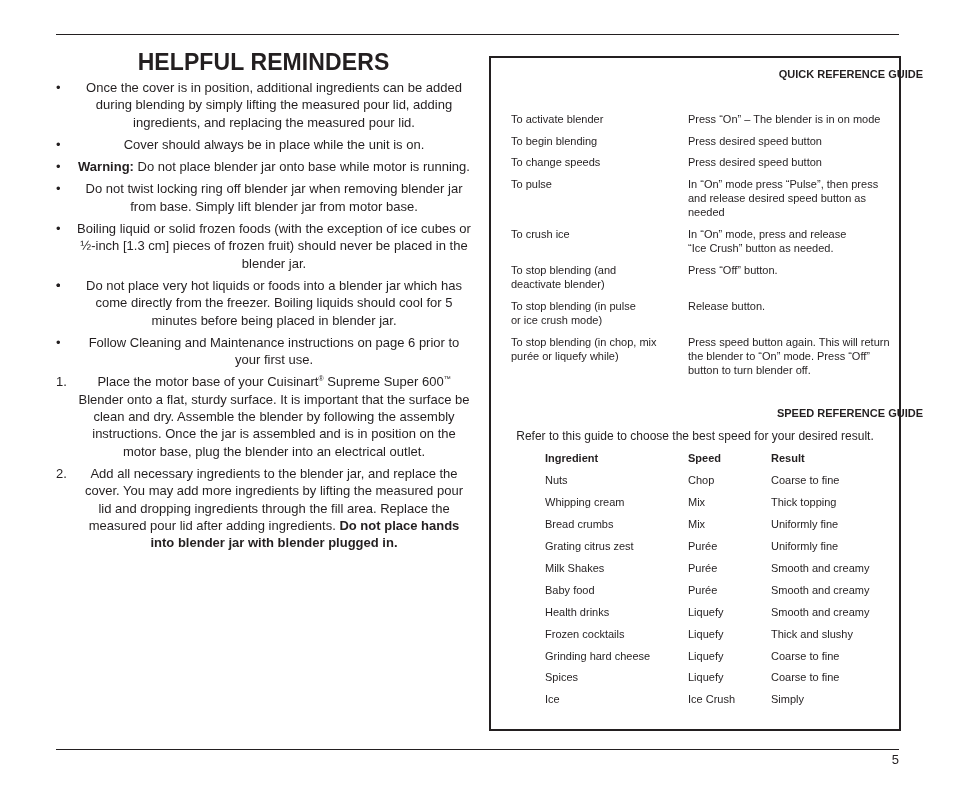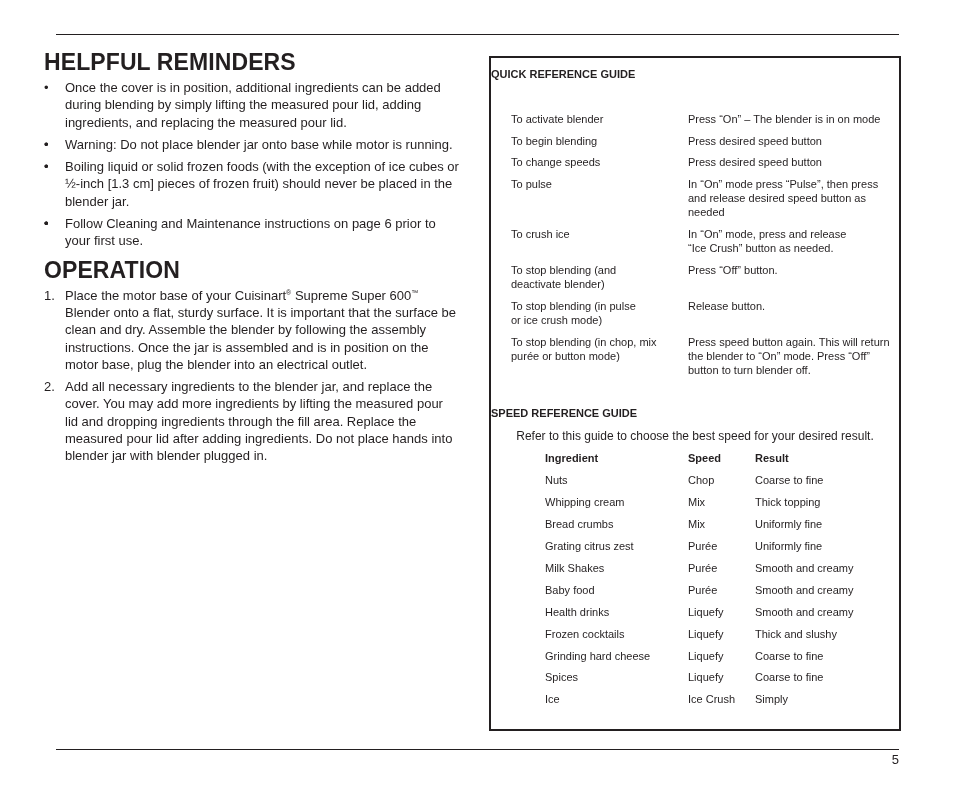--- a/index.html
+++ b/index.html
@@ -3,76 +3,75 @@
   <meta charset="utf-8">
   <style>
     html, body { margin: 0; padding: 0; background: #ffffff; }
     body {
       width: 954px; height: 786px; position: relative; overflow: hidden;
       font-family: "Liberation Sans", sans-serif; color: #231f20;
     }
     .rule { position: absolute; left: 56px; width: 843px; height: 1px; background: #231f20; }
     .rule.top { top: 34px; }
     .rule.bottom { top: 749px; }
-    .left-col { position: absolute; left: 44px; top: 48px; width: 415px; }
+    .left-col { position: absolute; left: 56px; top: 48px; width: 415px; text-align: center; }
     h1 {
       font-size: 23px; font-weight: bold; margin: 0 0 3px 0; letter-spacing: 0.1px; line-height: 28px;
     }
     h1.op { margin-top: 6px; }
     ul.bullets { list-style: none; margin: 0; padding: 0; }
     ul.bullets li {
       position: relative; padding-left: 21px; font-size: 13px; line-height: 17.3px; margin-bottom: 5px;
     }
     ul.bullets li .dot { position: absolute; left: 0; top: 0; }
     ol.steps { list-style: none; margin: 0; padding: 0; }
     ol.steps li {
       position: relative; padding-left: 21px; font-size: 13px; line-height: 17.3px; margin-bottom: 5px;
     }
     ol.steps li .num { position: absolute; left: 0; top: 0; }
     p.note { font-size: 13px; line-height: 17.3px; margin: 0; }
-    b { font-weight: normal; }
+    b { font-weight: bold; }
     sup { font-size: 7px; vertical-align: 5px; line-height: 0; }
 
     .box {
       position: absolute; left: 489px; top: 56px; width: 408px; height: 671px;
       border: 2px solid #231f20;
     }
     .box .title {
-      position: absolute; left: 0; width: 100%; text-align: left; font-size: 11px; font-weight: bold;
+      position: absolute; left: 0; width: 100%; text-align: right; font-size: 11px; font-weight: bold; padding-left: 24px;
     }
     .qr-row { position: absolute; left: 20px; width: 390px; font-size: 11px; line-height: 14px; }
     .qr-row .a { position: absolute; left: 0; width: 170px; }
     .qr-row .b { position: absolute; left: 177px; width: 215px; }
     .sub { position: absolute; left: 0; width: 100%; text-align: center; font-size: 12px; }
     .sp-row { position: absolute; left: 20px; width: 390px; font-size: 11px; line-height: 14px; }
     .sp-row .c1 { position: absolute; left: 0; margin-left: 34px; }
     .sp-row .c2 { position: absolute; left: 177px; }
-    .sp-row .c3 { position: absolute; left: 244px; }
+    .sp-row .c3 { position: absolute; left: 260px; }
     .sp-row.head { font-weight: bold; }
     .page-num { position: absolute; right: 55px; top: 752px; font-size: 13px; }
   </style>
 </head>
 <body>
 
 <div class="rule top"></div>
 
 <div class="left-col">
   <h1>HELPFUL REMINDERS</h1>
   <ul class="bullets">
     <li><span class="dot">•</span><span>Once the cover is in position, additional ingredients can be added during blending by simply lifting the measured pour lid, adding ingredients, and replacing the measured pour lid.</span></li>
-    <li><span class="dot">•</span></li>
+    <li><span class="dot">•</span><span>Cover should always be in place while the unit is on.</span></li>
     <li><span class="dot">•</span><b>Warning:</b><span> Do not place blender jar onto base while motor is running.</span></li>
-    <li><span class="dot">•</span></li>
+    <li><span class="dot">•</span><span>Do not twist locking ring off blender jar when removing blender jar from base. Simply lift blender jar from motor base.</span></li>
     <li><span class="dot">•</span><span>Boiling liquid or solid frozen foods (with the exception of ice cubes or ½-inch [1.3 cm] pieces of frozen fruit) should never be placed in the blender jar.</span></li>
     <li><span class="dot">•</span></li>
-    <li><span class="dot">•</span></li>
+    <li><span class="dot">•</span><span>Do not place very hot liquids or foods into a blender jar which has come directly from the freezer. Boiling liquids should cool for 5 minutes before being placed in blender jar.</span></li>
     <li><span class="dot">•</span><span>Follow Cleaning and Maintenance instructions on page 6 prior to your first use.</span></li>
   </ul>
 
-  <h1 class="op">OPERATION</h1>
   <ol class="steps">
     <li>
       <span class="num">1.</span><span>Place the motor base of your Cuisinart</span><sup>®</sup><span> Supreme Super 600</span><sup>™</sup><span> Blender onto a flat, sturdy surface. It is important that the surface be clean and dry. Assemble the blender by following the assembly instructions. Once the jar is assembled and is in position on the motor base, plug the blender into an electrical outlet.</span>
     </li>
     <li>
       <span class="num">2.</span><span>Add all necessary ingredients to the blender jar, and replace the cover. You may add more ingredients by lifting the measured pour lid and dropping ingredients through the fill area. Replace the measured pour lid after adding ingredients. </span><b>Do not place hands into blender jar with blender plugged in.</b>
     </li>
   </ol>
 </div>
 
@@ -101,21 +100,21 @@
   </div>
   <div class="qr-row" style="top:205px;">
     <span class="a" style="width:130px;">To stop blending (and deactivate blender)</span>
     <span class="b">Press “Off” button.</span>
   </div>
   <div class="qr-row" style="top:241px;">
     <span class="a" style="width:130px;">To stop blending (in pulse or ice crush mode)</span>
     <span class="b">Release button.</span>
   </div>
   <div class="qr-row" style="top:277px;">
-    <span class="a" style="width:155px;">To stop blending (in chop, mix purée or button mode)</span>
+    <span class="a" style="width:155px;">To stop blending (in chop, mix purée or liquefy while)</span>
     <span class="b" style="width:210px;">Press speed button again. This will return the blender to “On” mode. Press “Off” button to turn blender off.</span>
   </div>
 
   <div class="title" style="top:349px;">SPEED REFERENCE GUIDE</div>
   <div class="sub" style="top:371px;">Refer to this guide to choose the best speed for your desired result.</div>
 
   <div class="sp-row head" style="top:393px;">
     <span class="c1">Ingredient</span>
     <span class="c2">Speed</span>
     <span class="c3">Result</span>

